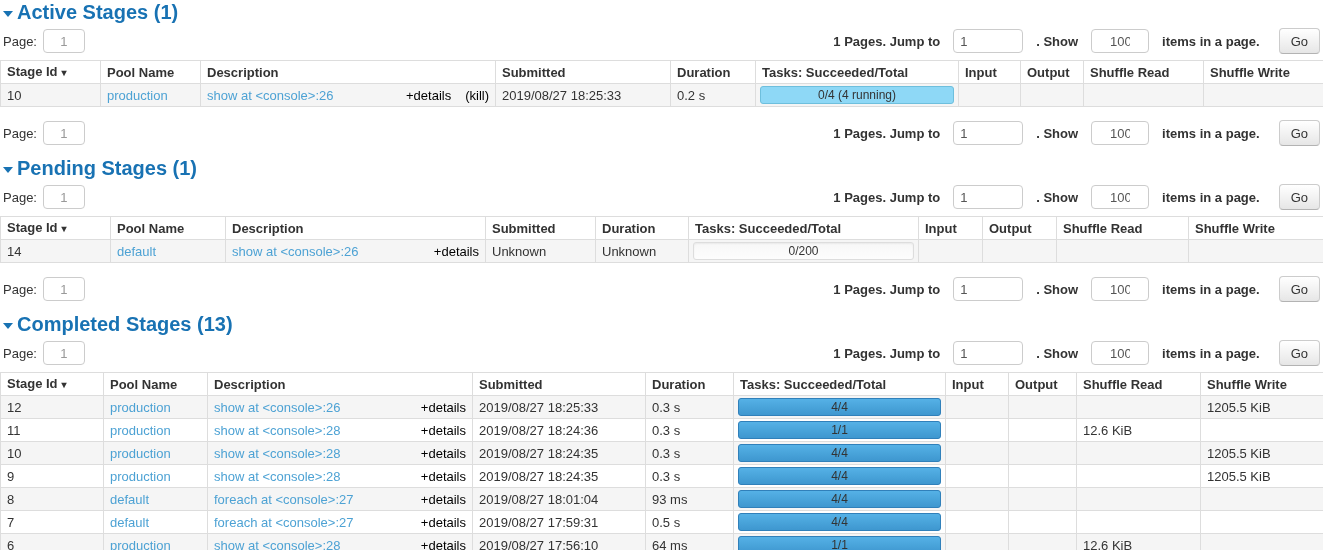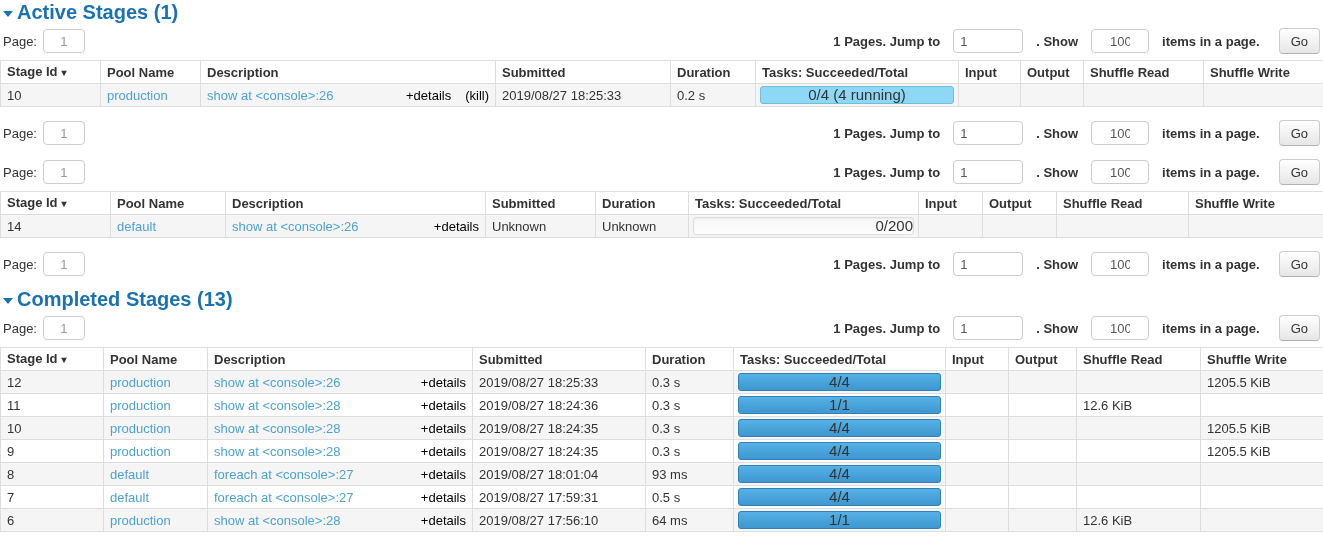--- a/index.html
+++ b/index.html
@@ -100,28 +100,27 @@
   .kill-lnk { margin-left: 14px; }
 
   
   td.tasks-cell { padding: 2px 4px; }
   .progress {
     position: relative;
     height: 18px;
     border-radius: 3px;
     text-align: center;
     line-height: 16px;
-    font-size: 15px;
+    font-size: 12px;
     color: #333333;
   }
   .progress.empty {
     background: linear-gradient(#f7f7f7, #fdfdfd);
     border: 1px solid #dddddd;
     box-shadow: inset 0 1px 2px rgba(0,0,0,0.06);
-    text-align: right;
   }
   .progress.running {
     background: #8ed8f6;
     border: 1px solid #6ebfdd;
   }
   .progress.done {
     background: linear-gradient(#55b1e6, #3e97cf);
     border: 1px solid #3080ba;
   }
 </style>
@@ -206,20 +205,23 @@
       <span>. Show</span>
       <input class="pg show-box" value="100" style="">
       <span>items in a page.</span>
       <button class="go-btn">Go</button>
     </span>
   </div>
 </div>
 </section>
 
 <section>
+  <h3 class="sec-title">
+    <span class="tri"></span><span>Pending Stages (1)</span>
+  </h3>
   <div>
   <div class="pag-row">
     <span class="pag-label">Page:</span>
     <input class="pg page-box" value="1" style="">
     <span class="pag-right">
       <span>1 Pages. Jump to</span>
       <input class="pg jump-box" value="1" style="">
       <span>. Show</span>
       <input class="pg show-box" value="100" style="">
       <span>items in a page.</span>

